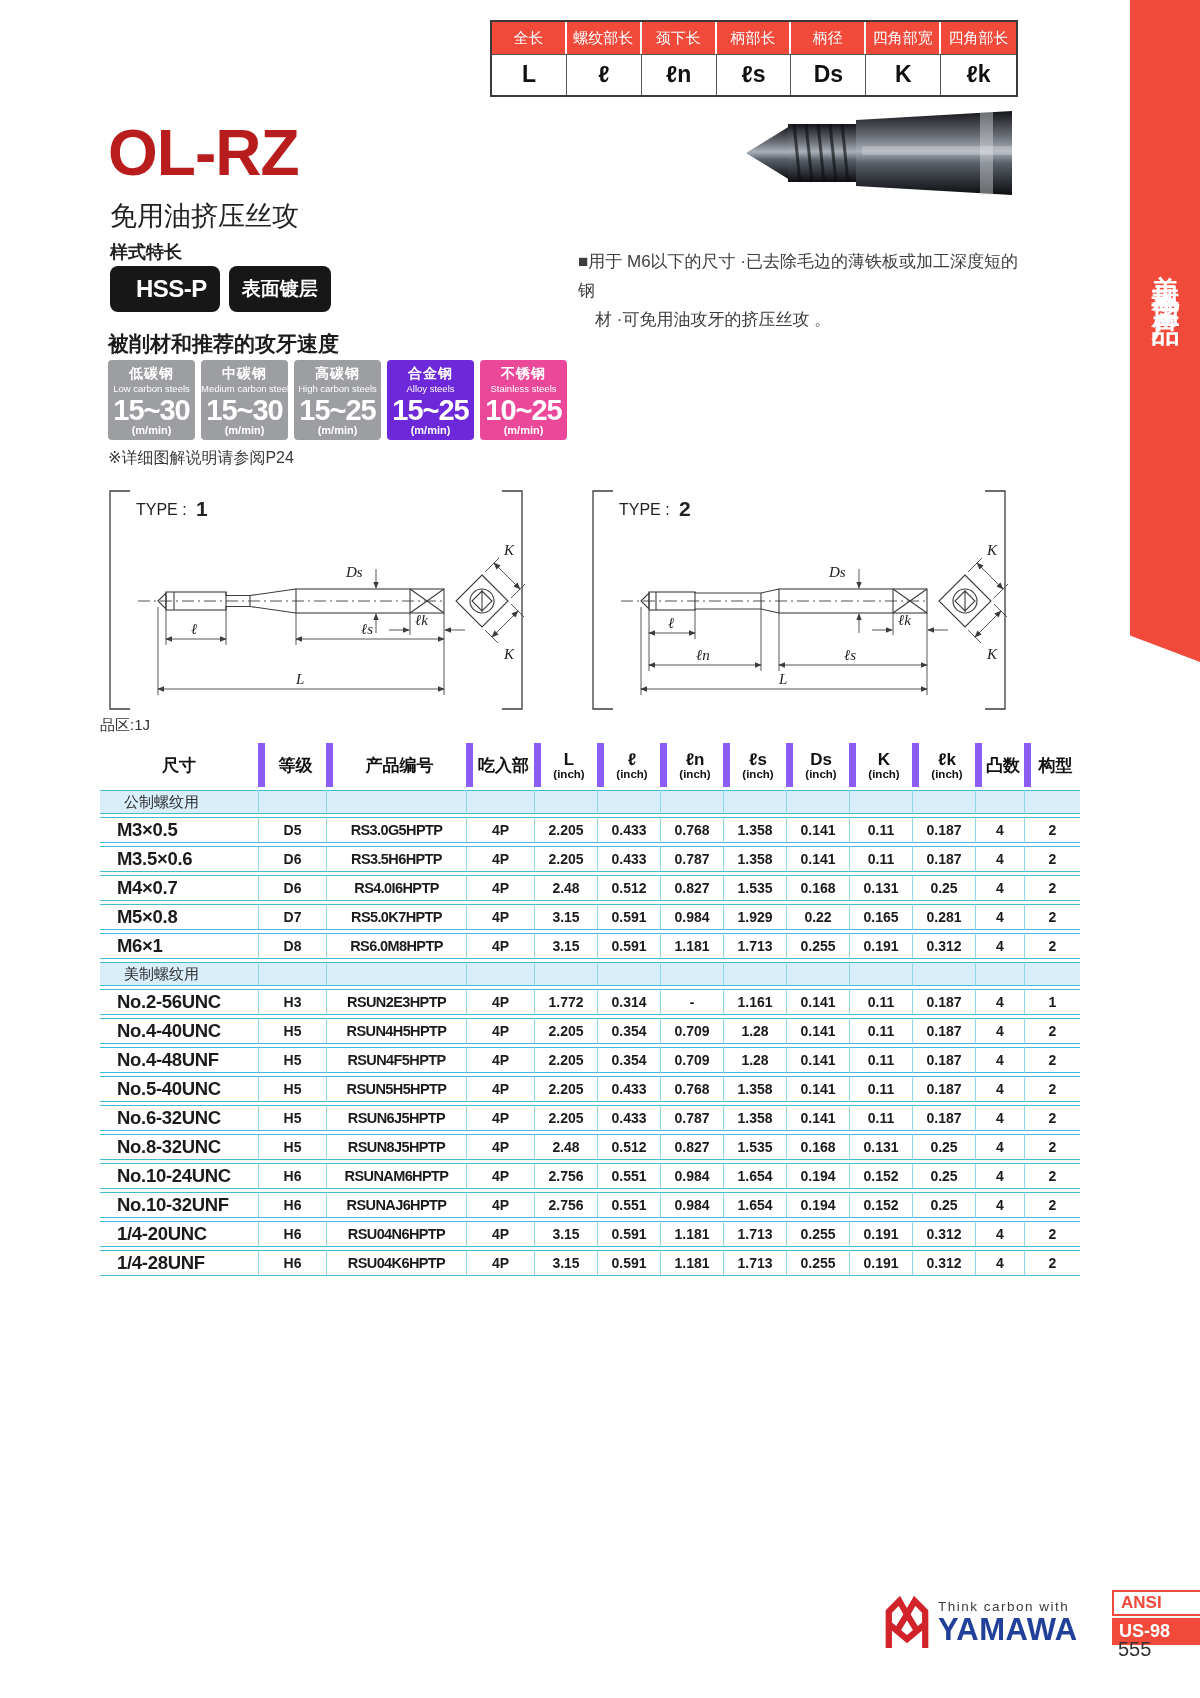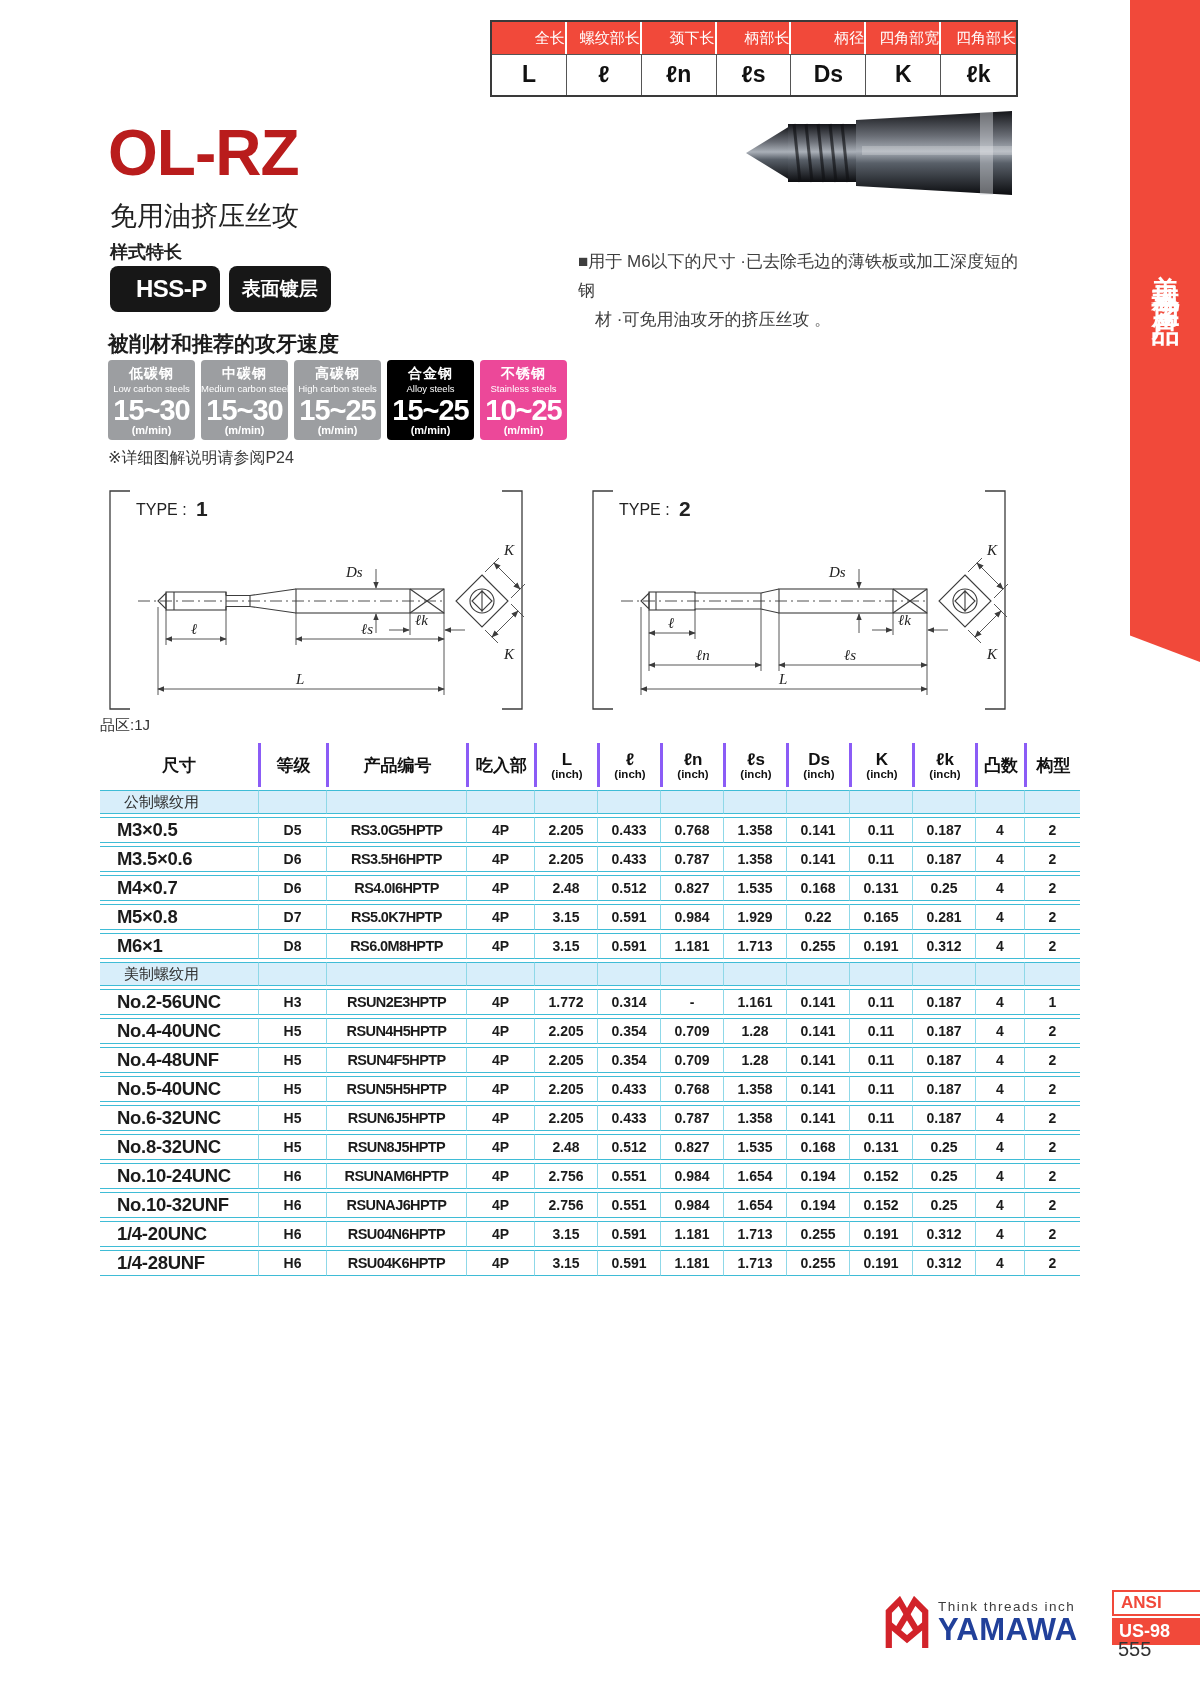--- a/index.html
+++ b/index.html
@@ -2,21 +2,21 @@
 <html><head>
 <meta charset="utf-8">
 <style>
   * { margin:0; padding:0; box-sizing:border-box; }
   body { background:#e8e8e8; font-family:"Liberation Sans","DejaVu Sans",sans-serif; }
   .page { position:relative; width:1200px; height:1698px; background:#ffffff; margin:0 auto; overflow:hidden; color:#1d1d1d; }
 
   
   .dim-table { position:absolute; left:490px; top:20px; width:528px; border:2px solid #3a3a3a; }
   .dt-row { display:grid; grid-template-columns:repeat(7,1fr); }
-  .dt-h { background:#f1493a; color:#fff; font-size:15px; text-align:right; padding:7px 0 6px; border-right:2px solid #fff; }
+  .dt-h { background:#f1493a; color:#fff; font-size:15px; text-align:center; padding:7px 0 6px; border-right:2px solid #fff; }
   .dt-h:last-child { border-right:none; }
   .dt-s { background:#fff; color:#111; font-weight:bold; font-size:23px; text-align:center; padding:6px 0 7px; border-right:1px solid #555; border-top:1px solid #555; }
   .dt-s:last-child { border-right:none; }
 
   
   .side-banner { position:absolute; left:1130px; top:0; width:70px; height:662px; background:#f1493a;
     clip-path:polygon(0 0,100% 0,100% 100%,0 96%); }
   .side-banner span { position:absolute; top:252px; left:50%; transform:translateX(-50%);
     writing-mode:vertical-rl; color:#fff; font-size:28px; font-weight:bold; letter-spacing:9px; }
 
@@ -50,21 +50,21 @@
   .diagram { position:absolute; top:483px; width:432px; height:235px; }
   .diagram.t1 { left:100px; } .diagram.t2 { left:583px; }
   .diagram svg { width:100%; height:100%; }
   .diagram text { fill:#222; }
   .dg-type { font-size:16px; } .dg-num { font-size:21px; font-weight:bold; }
   .dg-dim { font-size:15px; font-style:italic; font-family:"Liberation Serif","DejaVu Serif",serif; }
 
   
   .series-label { position:absolute; left:100px; top:716px; font-size:15px; color:#333; }
   .spec-table { position:absolute; left:100px; top:740px; width:980px; border-collapse:separate; border-spacing:0 3px; table-layout:fixed; }
-  .spec-table th { font-size:17px; font-weight:bold; color:#111; vertical-align:middle; height:44px; border-left:3px solid #8b5cf6; background:#fff; }
+  .spec-table th { font-size:17px; font-weight:bold; color:#111; vertical-align:middle; height:44px; border-left:7px solid #8b5cf6; background:#fff; }
   .spec-table th:first-child { border-left:none; }
   .spec-table th .sub { display:block; font-size:11.5px; font-weight:bold; margin-top:-2px; }
   .spec-table td { border-top:1px solid #3fbcd6; border-bottom:1px solid #3fbcd6; border-left:1px solid #8fd8e8;
     text-align:center; vertical-align:middle; font-size:14px; font-weight:bold; color:#1b1b1b; background:#fff; }
   .spec-table td:first-child { border-left:none; text-align:left; }
   .spec-table tr.section-row td { background:#d8eefa; height:24px; font-weight:normal; font-size:15px; color:#2e2e2e; }
   .spec-table tr.section-row td:first-child { padding-left:24px; }
   .spec-table tr.data-row td { height:26px; }
   .spec-table tr.data-row td.c-size { font-size:18.5px; padding-left:17px; letter-spacing:-0.3px; }
   .spec-table tr.data-row td.c-code { letter-spacing:-0.6px; font-size:14.5px; }
@@ -160,21 +160,21 @@
         <div class="sb-en">Medium carbon steels</div>
         <div class="sb-range">15~30</div>
         <div class="sb-unit">(m/min)</div>
       </div>
       <div class="speed-box" style="background: rgb(156, 158, 161);">
         <div class="sb-cn">高碳钢</div>
         <div class="sb-en">High carbon steels</div>
         <div class="sb-range">15~25</div>
         <div class="sb-unit">(m/min)</div>
       </div>
-      <div class="speed-box" style="background: #000000;">
+      <div class="speed-box" style="background: #6d28d9;">
         <div class="sb-cn">合金钢</div>
         <div class="sb-en">Alloy steels</div>
         <div class="sb-range">15~25</div>
         <div class="sb-unit">(m/min)</div>
       </div>
       <div class="speed-box" style="background: #ec4899;">
         <div class="sb-cn">不锈钢</div>
         <div class="sb-en">Stainless steels</div>
         <div class="sb-range">10~25</div>
         <div class="sb-unit">(m/min)</div>
@@ -598,21 +598,21 @@
 
   <div class="footer-logo">
     <svg width="46" height="52" viewBox="0 0 48 54">
       <g stroke="#d2232a" stroke-width="6.5" fill="none">
         <path d="M5 54 V16 L16 5 L24 19 L32 5 L43 16 V54"></path>
         <path d="M5 29 L24 45 L43 29"></path>
         <path d="M24 19 L13 37 M24 19 L35 37"></path>
       </g>
     </svg>
     <div class="logo-text">
-      <div class="tagline">Think threads inch</div>
+      <div class="tagline">Think carbon with</div>
       <div class="brand">YAMAWA</div>
     </div>
   </div>
   <div class="std-badge">
     <div class="ansi">ANSI</div>
     <div class="us">US-98</div>
   </div>
   <div class="page-number">555</div>
 
 </div>

